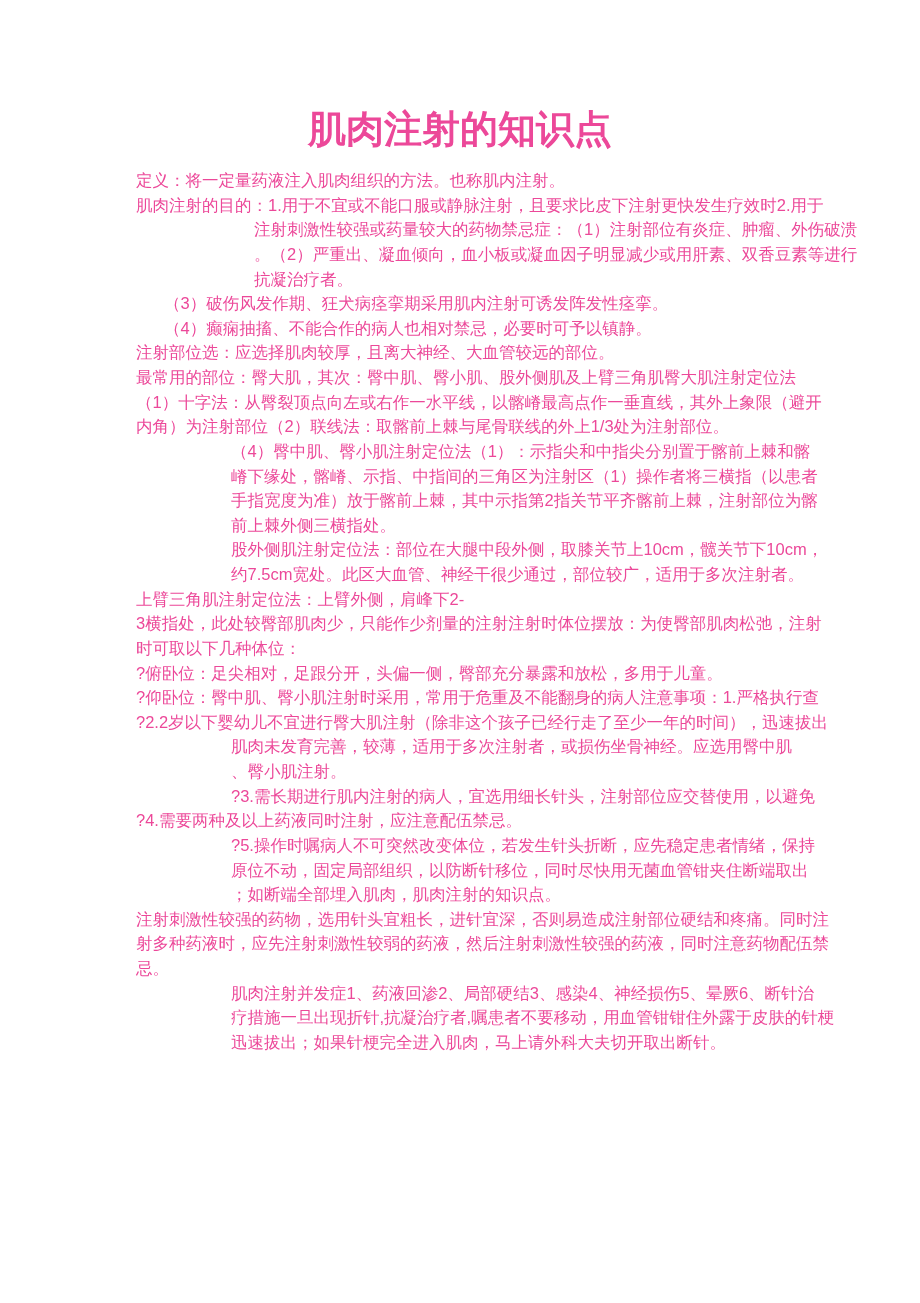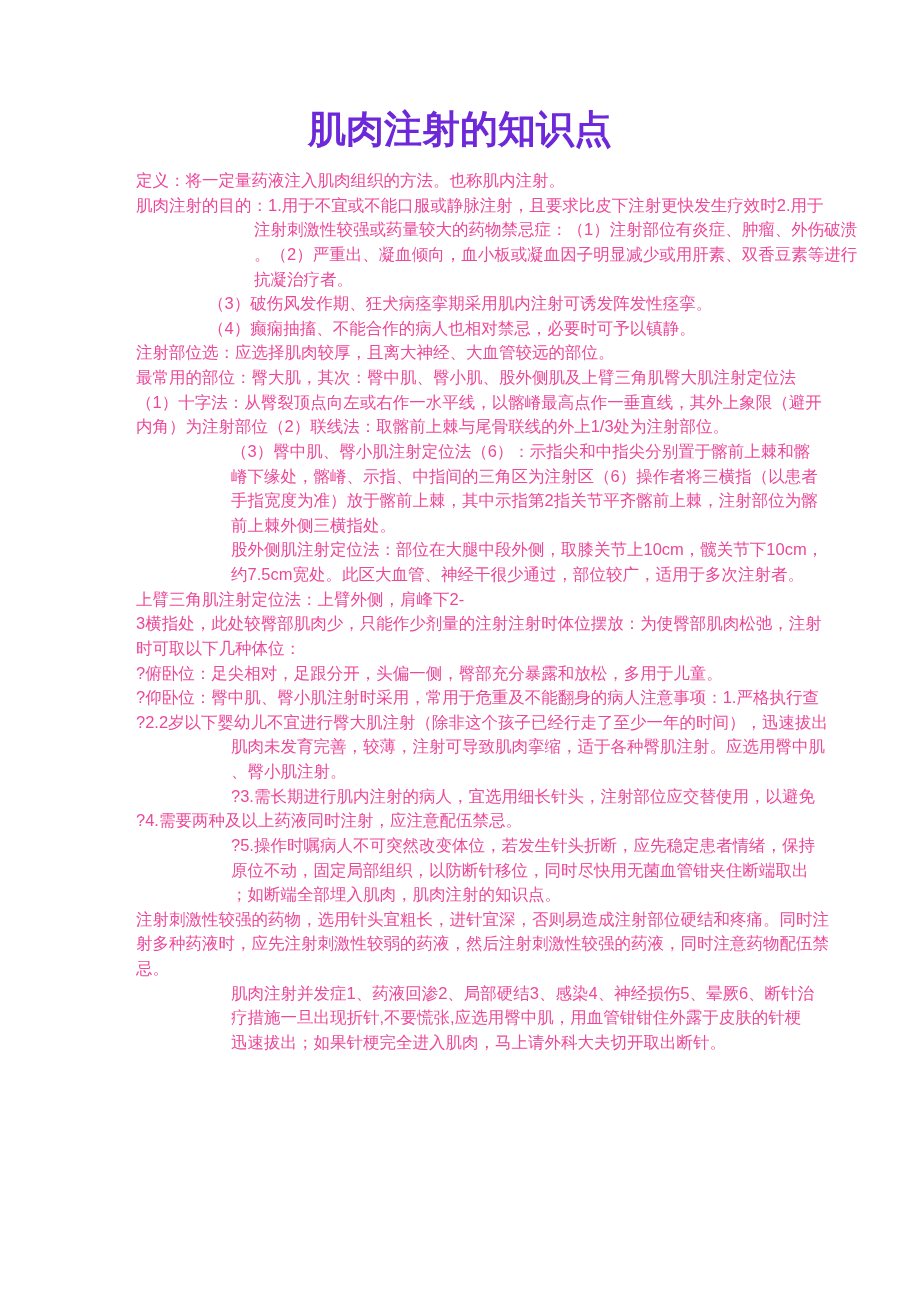--- a/index.html
+++ b/index.html
@@ -21,76 +21,76 @@
     background: #ffffff;
   }
   .doc-title {
     margin: 0;
     padding-top: 104px;
     text-align: center;
     font-size: 38px;
     line-height: 50px;
     font-weight: bold;
     letter-spacing: 0;
-    color: #6d28d9;
+    color: #ec4899;
   }
   .doc-body {
     margin-top: 14px;
     margin-left: 136px;
     margin-right: 100px;
     font-size: 16.5px;
     line-height: 24.63px;
     font-weight: 500;
     color: #ec4899;
   }
   .line {
     white-space: nowrap;
     height: 24.63px;
   }
   .ind-m { margin-left: 0; }
   .ind-a { margin-left: 118px; }
-  .ind-b { margin-left: 72px; }
+  .ind-b { margin-left: 28px; }
   .ind-c { margin-left: 95px; }
 </style>
 </head>
 <body>
 
 <div class="page">
   <h1 class="doc-title">肌肉注射的知识点</h1>
   <div class="doc-body">
       <div class="line ind-m">定义：将一定量药液注入肌肉组织的方法。也称肌内注射。</div>
       <div class="line ind-m">肌肉注射的目的：1.用于不宜或不能口服或静脉注射，且要求比皮下注射更快发生疗效时2.用于</div>
       <div class="line ind-a">注射刺激性较强或药量较大的药物禁忌症：（1）注射部位有炎症、肿瘤、外伤破溃</div>
       <div class="line ind-a">。（2）严重出、凝血倾向，血小板或凝血因子明显减少或用肝素、双香豆素等进行</div>
       <div class="line ind-a">抗凝治疗者。</div>
       <div class="line ind-b">（3）破伤风发作期、狂犬病痉挛期采用肌内注射可诱发阵发性痉挛。</div>
       <div class="line ind-b">（4）癫痫抽搐、不能合作的病人也相对禁忌，必要时可予以镇静。</div>
       <div class="line ind-m">注射部位选：应选择肌肉较厚，且离大神经、大血管较远的部位。</div>
       <div class="line ind-m">最常用的部位：臀大肌，其次：臀中肌、臀小肌、股外侧肌及上臂三角肌臀大肌注射定位法</div>
       <div class="line ind-m">（1）十字法：从臀裂顶点向左或右作一水平线，以髂嵴最高点作一垂直线，其外上象限（避开</div>
       <div class="line ind-m">内角）为注射部位（2）联线法：取髂前上棘与尾骨联线的外上1/3处为注射部位。</div>
-      <div class="line ind-c">（3）臀中肌、臀小肌注射定位法（6）：示指尖和中指尖分别置于髂前上棘和髂</div>
-      <div class="line ind-c">嵴下缘处，髂嵴、示指、中指间的三角区为注射区（6）操作者将三横指（以患者</div>
+      <div class="line ind-c">（4）臀中肌、臀小肌注射定位法（1）：示指尖和中指尖分别置于髂前上棘和髂</div>
+      <div class="line ind-c">嵴下缘处，髂嵴、示指、中指间的三角区为注射区（1）操作者将三横指（以患者</div>
       <div class="line ind-c">手指宽度为准）放于髂前上棘，其中示指第2指关节平齐髂前上棘，注射部位为髂</div>
       <div class="line ind-c">前上棘外侧三横指处。</div>
       <div class="line ind-c">股外侧肌注射定位法：部位在大腿中段外侧，取膝关节上10cm，髋关节下10cm，</div>
       <div class="line ind-c">约7.5cm宽处。此区大血管、神经干很少通过，部位较广，适用于多次注射者。</div>
       <div class="line ind-m">上臂三角肌注射定位法：上臂外侧，肩峰下2-</div>
       <div class="line ind-m">3横指处，此处较臀部肌肉少，只能作少剂量的注射注射时体位摆放：为使臀部肌肉松弛，注射</div>
       <div class="line ind-m">时可取以下几种体位：</div>
       <div class="line ind-m">?俯卧位：足尖相对，足跟分开，头偏一侧，臀部充分暴露和放松，多用于儿童。</div>
       <div class="line ind-m">?仰卧位：臀中肌、臀小肌注射时采用，常用于危重及不能翻身的病人注意事项：1.严格执行查</div>
       <div class="line ind-m">?2.2岁以下婴幼儿不宜进行臀大肌注射（除非这个孩子已经行走了至少一年的时间），迅速拔出</div>
-      <div class="line ind-c">肌肉未发育完善，较薄，注射可导致肌肉挛缩，适于各种臀肌注射。应选用臀中肌</div>
+      <div class="line ind-c">肌肉未发育完善，较薄，适用于多次注射者，或损伤坐骨神经。应选用臀中肌</div>
       <div class="line ind-c">、臀小肌注射。</div>
       <div class="line ind-c">?3.需长期进行肌内注射的病人，宜选用细长针头，注射部位应交替使用，以避免</div>
       <div class="line ind-m">?4.需要两种及以上药液同时注射，应注意配伍禁忌。</div>
       <div class="line ind-c">?5.操作时嘱病人不可突然改变体位，若发生针头折断，应先稳定患者情绪，保持</div>
       <div class="line ind-c">原位不动，固定局部组织，以防断针移位，同时尽快用无菌血管钳夹住断端取出</div>
       <div class="line ind-c">；如断端全部埋入肌肉，肌肉注射的知识点。</div>
       <div class="line ind-m">注射刺激性较强的药物，选用针头宜粗长，进针宜深，否则易造成注射部位硬结和疼痛。同时注</div>
       <div class="line ind-m">射多种药液时，应先注射刺激性较弱的药液，然后注射刺激性较强的药液，同时注意药物配伍禁</div>
       <div class="line ind-m">忌。</div>
       <div class="line ind-c">肌肉注射并发症1、药液回渗2、局部硬结3、感染4、神经损伤5、晕厥6、断针治</div>
-      <div class="line ind-c">疗措施一旦出现折针,不要慌张,应选用臀中肌，用血管钳钳住外露于皮肤的针梗</div>
+      <div class="line ind-c">疗措施一旦出现折针,抗凝治疗者,嘱患者不要移动，用血管钳钳住外露于皮肤的针梗</div>
       <div class="line ind-c">迅速拔出；如果针梗完全进入肌肉，马上请外科大夫切开取出断针。</div>
     </div>
 </div>
 
 </body></html>

